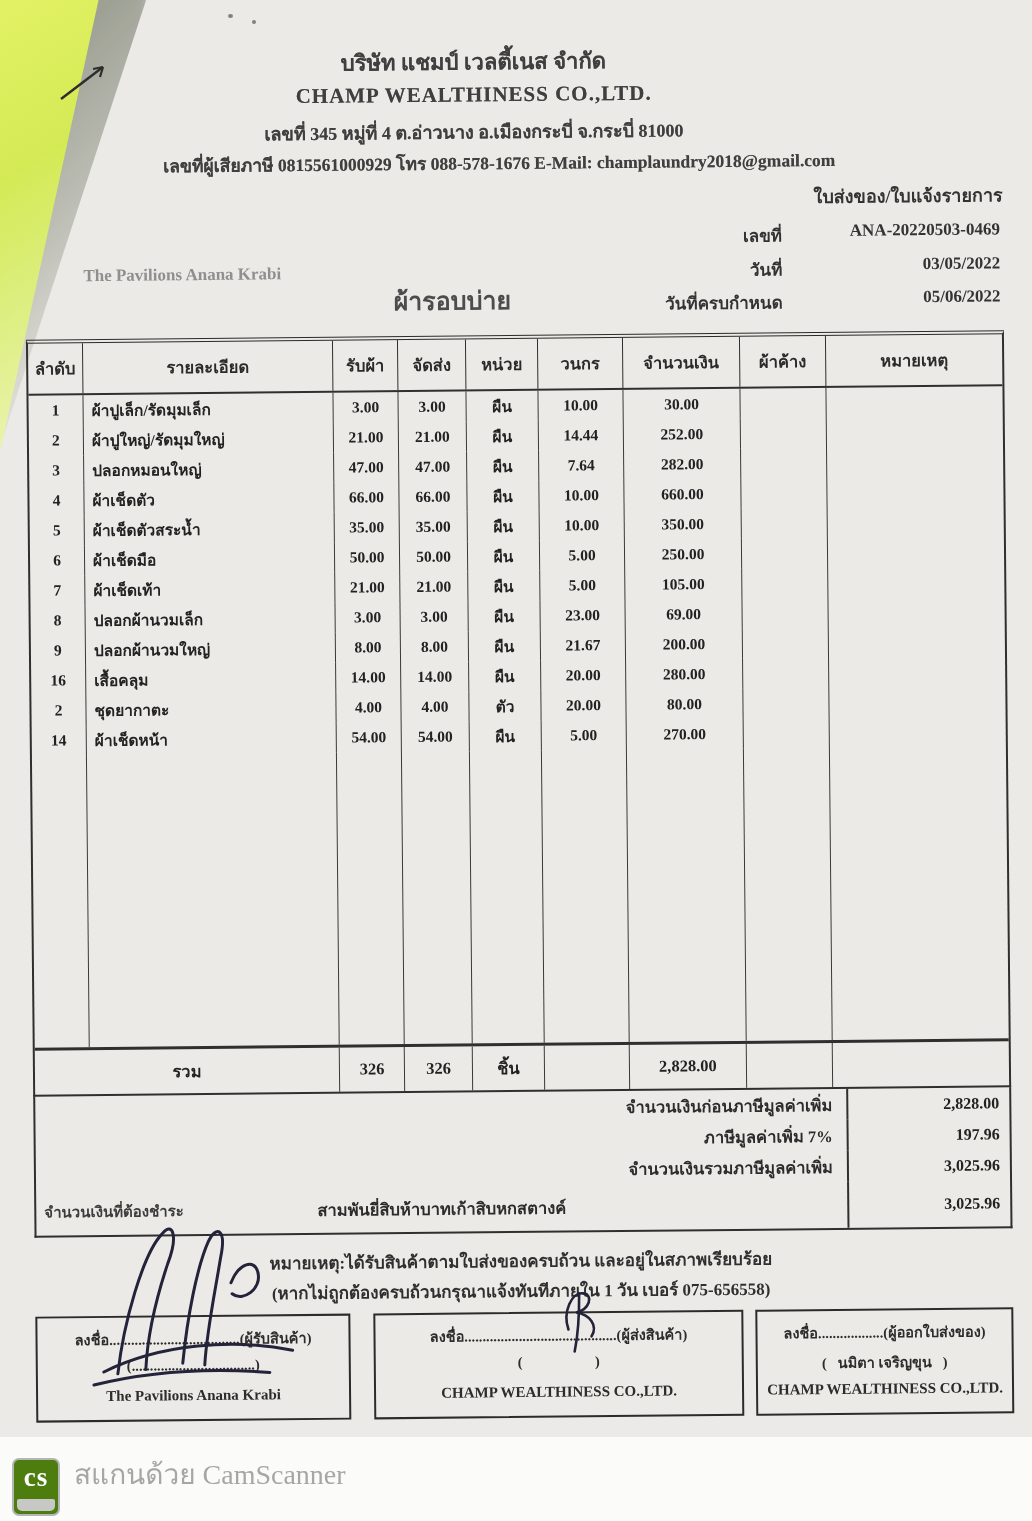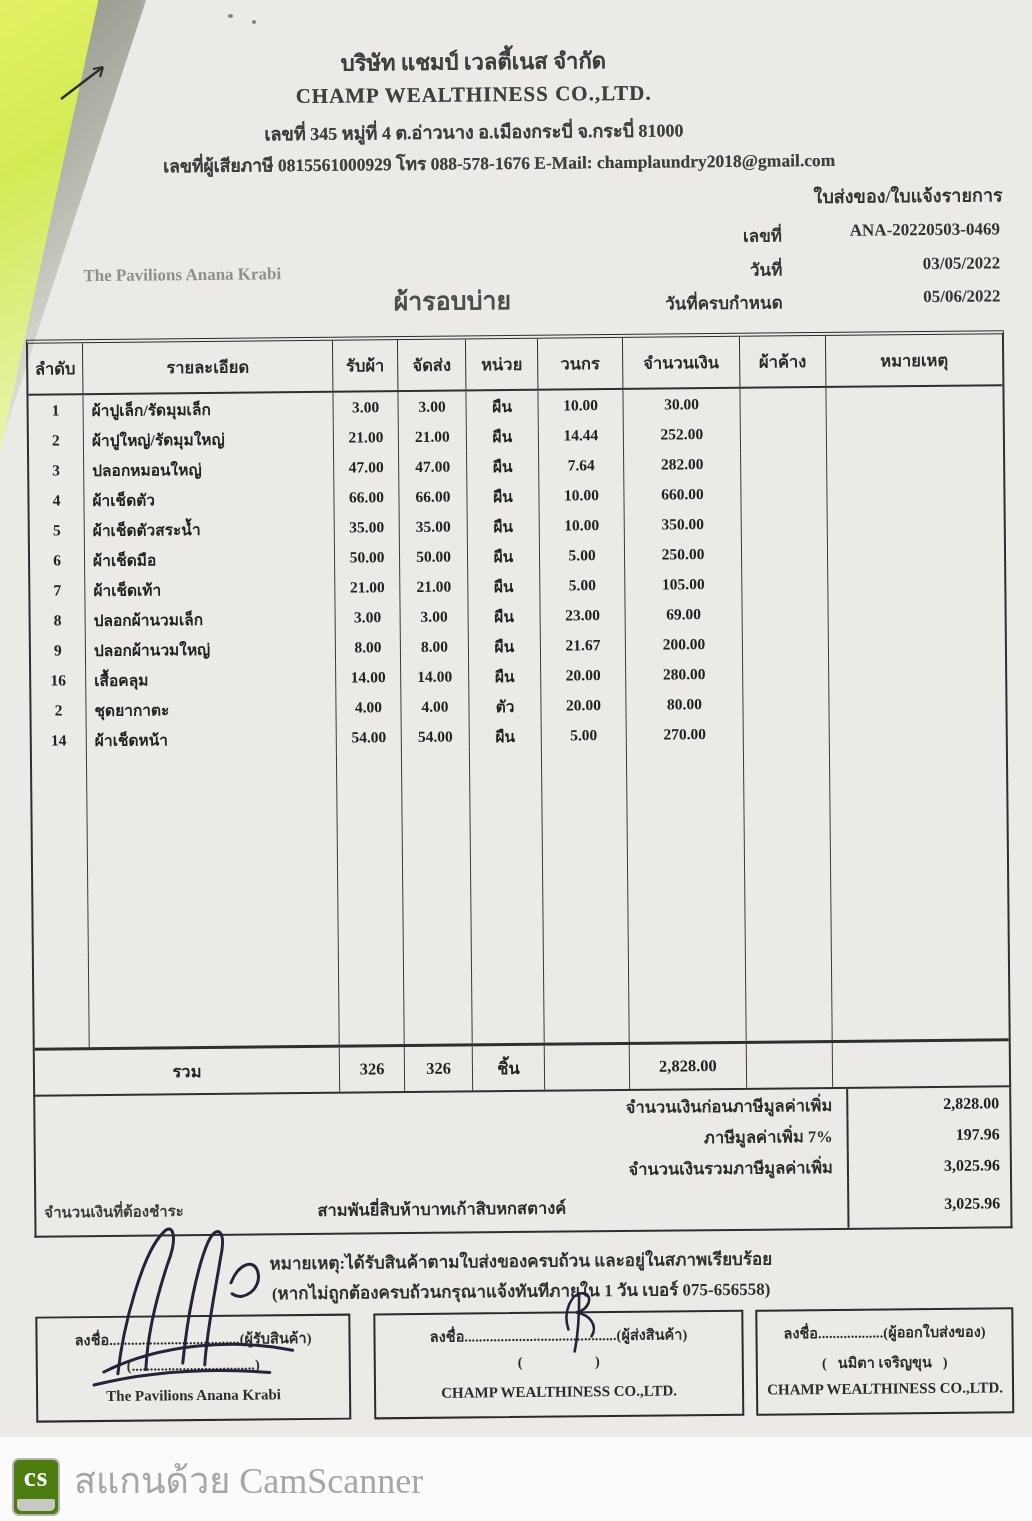--- a/index.html
+++ b/index.html
@@ -84,21 +84,21 @@
   .ink{position:absolute;pointer-events:none;}
 
   
   .footer{position:absolute;left:0;top:1437px;width:100%;height:84px;background:#fbfbfa;}
   .cs-badge{position:absolute;left:12px;top:13px;width:48px;height:58px;background:#4d7c0f;
             border-radius:7px;border:2px solid #b5b5b5;box-sizing:border-box;margin-top:8px;}
   .cs-badge .cstxt{position:absolute;top:2px;left:0;right:0;text-align:center;color:#fff;
             font-size:27px;font-weight:700;letter-spacing:1px;}
   .cs-badge .flap{position:absolute;left:3px;right:3px;bottom:3px;height:12px;background:#c7c7c6;
             border-radius:2px 2px 5px 5px;}
-  .cs-text{position:absolute;left:74px;top:15px;font-size:36px;color:#a6a6a5;font-weight:400;}
+  .cs-text{position:absolute;left:74px;top:15px;font-size:28px;color:#a6a6a5;font-weight:400;}
 </style>
 </head>
 <body>
 
 <div class="page">
 
   <div class="corner-shadow"></div>
   <div class="corner-green"></div>
   <svg class="ink" style="left:55px;top:55px;" width="60" height="50" viewBox="0 0 60 50">
     <path d="M6,44 L48,12" stroke="#2e2e2e" stroke-width="2.4" fill="none"></path>

